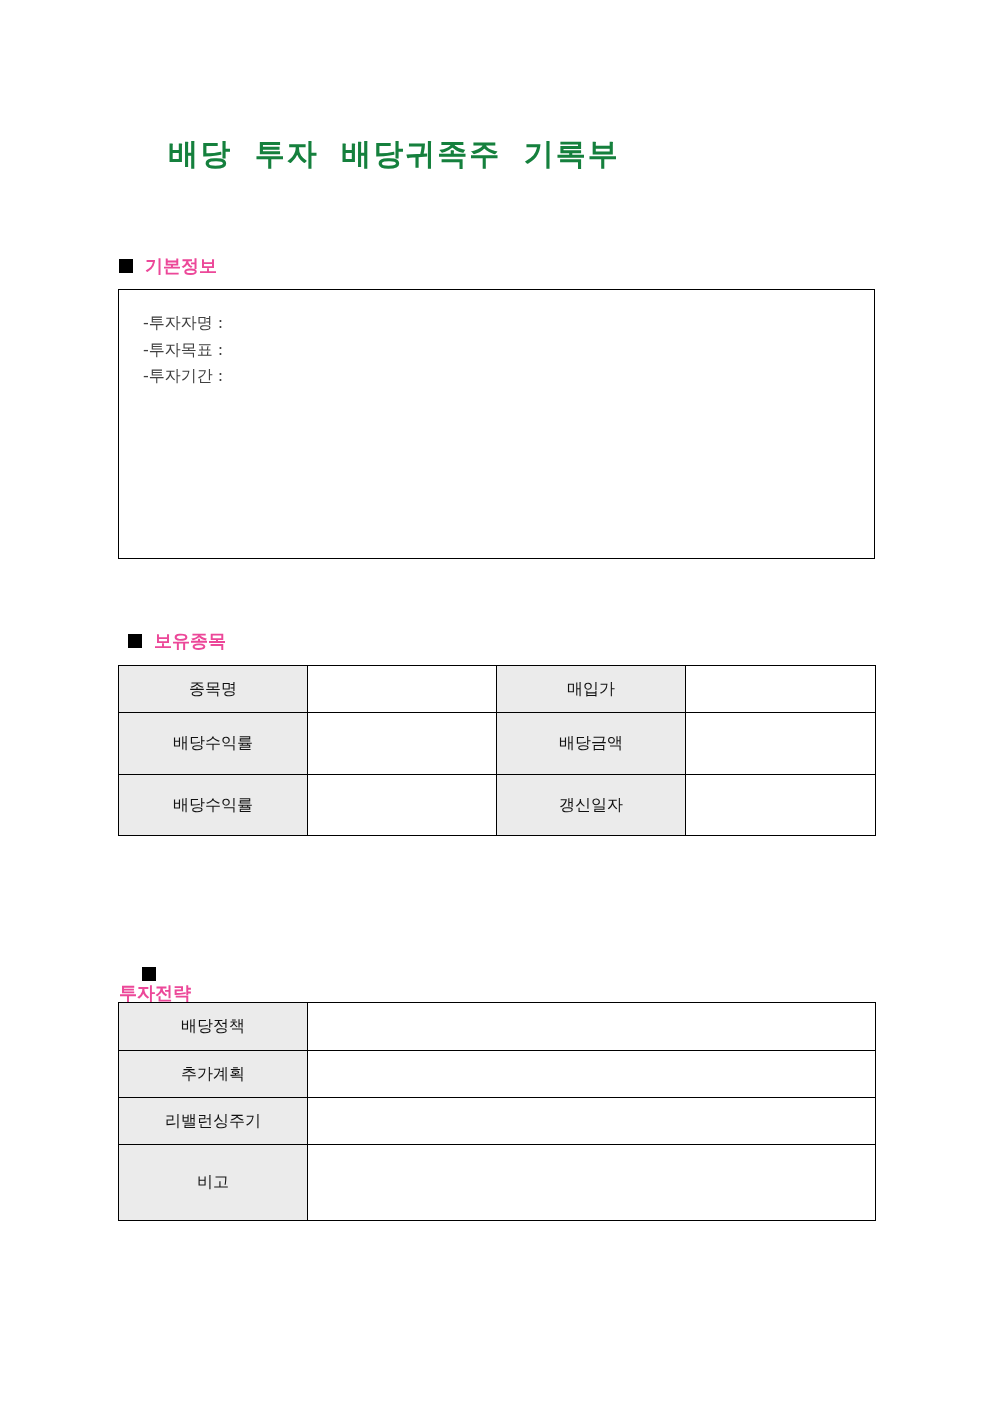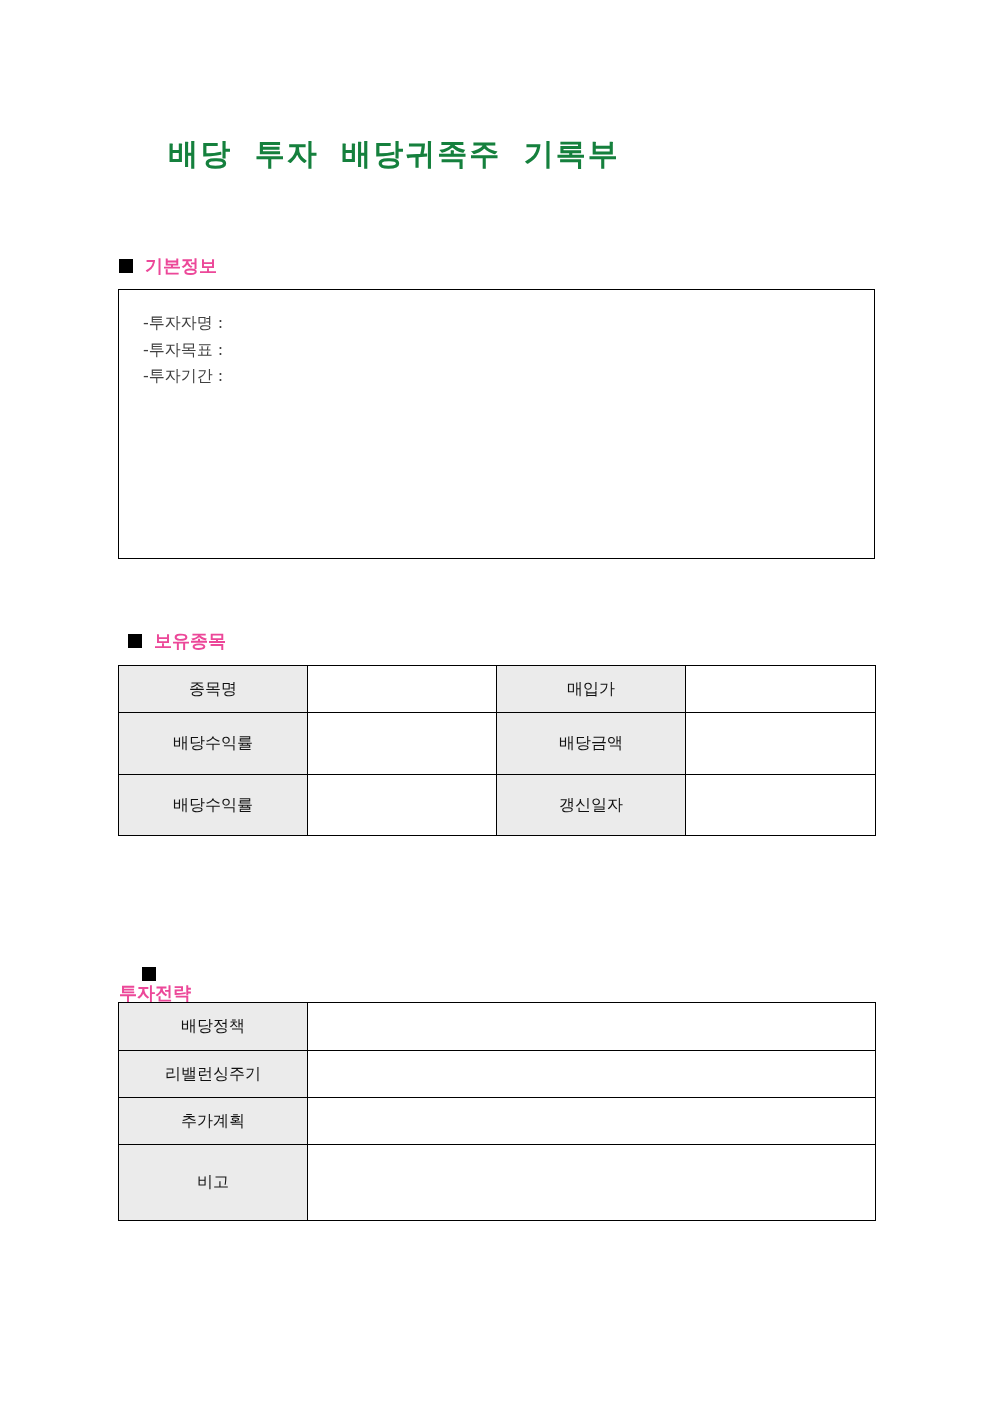--- a/index.html
+++ b/index.html
@@ -97,25 +97,25 @@
   <colgroup>
       <col style="width:189px">
       <col style="width:568px">
     </colgroup>
   <tbody>
       <tr style="height:48px;">
     <td class="lbl">배당정책</td>
     <td class="val"></td>
   </tr>
   <tr style="height:47px;">
-    <td class="lbl">리밸런싱주기</td>
+    <td class="lbl">추가계획</td>
     <td class="val"></td>
   </tr>
   <tr style="height:47px;">
-    <td class="lbl">추가계획</td>
+    <td class="lbl">리밸런싱주기</td>
     <td class="val"></td>
   </tr>
   <tr style="height:76px;margin-left:11px;">
     <td class="lbl">비고</td>
     <td class="val"></td>
   </tr>
 </tbody>
   </table>
 
 </body></html>

